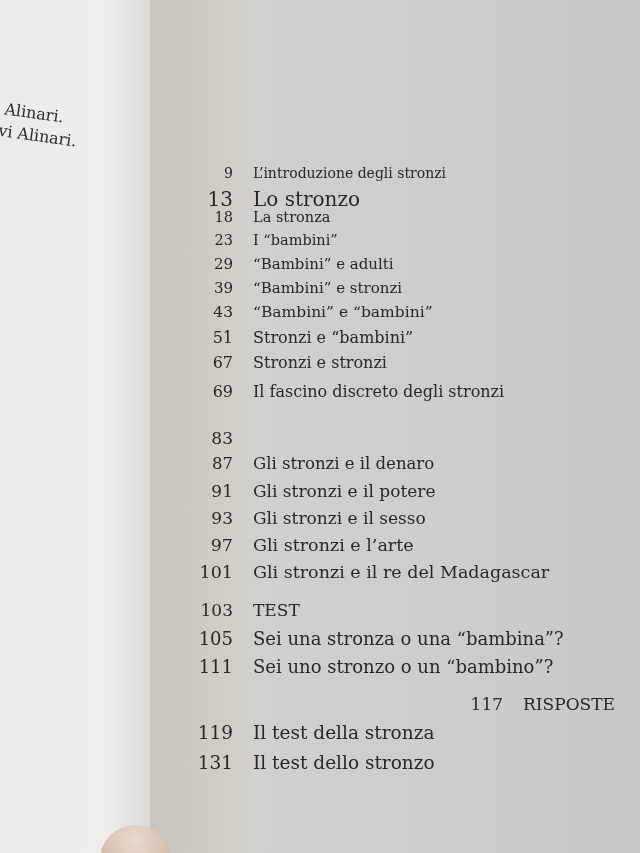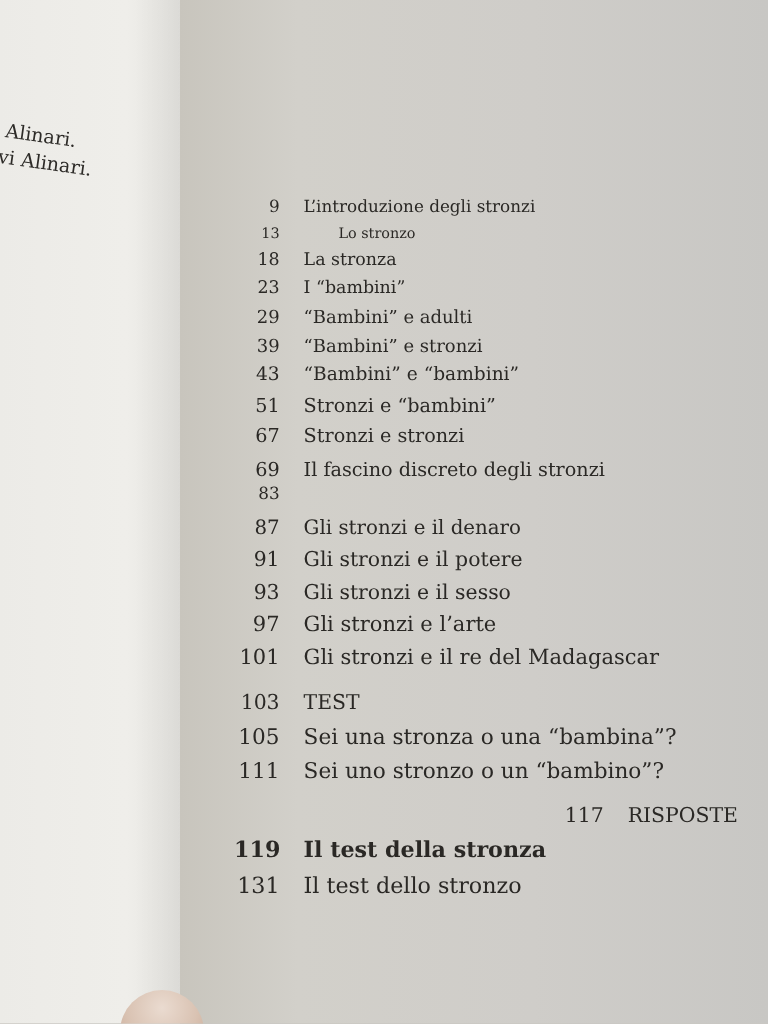--- a/index.html
+++ b/index.html
@@ -45,21 +45,21 @@
 <div class="left-text">
   <div>i Alinari.</div>
   <div style="margin-left:2px;">ivi Alinari.</div>
 </div>
 
 <div class="toc">
   <div class="toc-row" style="font-size:14px;height:22px;">
     <span class="toc-num">9</span>
     <span class="toc-title">L’introduzione degli stronzi</span>
   </div>
-  <div class="toc-row" style="font-size:12px;height:22px;gap:29px;">
+  <div class="toc-row" style="font-size:20px;height:22px;">
     <span class="toc-num">13</span>
     <span class="toc-title">Lo stronzo</span>
   </div>
   <div class="toc-row" style="font-size:14.5px;height:23px;">
     <span class="toc-num">18</span>
     <span class="toc-title">La stronza</span>
   </div>
   <div class="toc-row" style="font-size:14.5px;height:23px;">
     <span class="toc-num">23</span>
     <span class="toc-title">I “bambini”</span>
@@ -81,21 +81,21 @@
     <span class="toc-title">Stronzi e “bambini”</span>
   </div>
   <div class="toc-row" style="font-size:16px;height:25px;">
     <span class="toc-num">67</span>
     <span class="toc-title">Stronzi e stronzi</span>
   </div>
   <div class="toc-row" style="font-size:16px;height:26px;align-items:center;">
     <span class="toc-num">69</span>
     <span class="toc-title">Il fascino discreto degli stronzi</span>
   </div>
-  <div class="toc-row" style="font-size:14px;height:26px;">
+  <div class="toc-row" style="font-size:17px;height:26px;margin-top:24px;">
     <span class="toc-num">83</span>
   </div>
   <div class="toc-row" style="font-size:16.5px;height:27px;">
     <span class="toc-num">87</span>
     <span class="toc-title">Gli stronzi e il denaro</span>
   </div>
   <div class="toc-row" style="font-size:17px;height:27px;">
     <span class="toc-num">91</span>
     <span class="toc-title">Gli stronzi e il potere</span>
   </div>
@@ -120,21 +120,21 @@
     <span class="toc-title">Sei una stronza o una “bambina”?</span>
   </div>
   <div class="toc-row" style="font-size:18px;height:38px;">
     <span class="toc-num">111</span>
     <span class="toc-title">Sei uno stronzo o un “bambino”?</span>
   </div>
   <div class="toc-row" style="font-size:17px;height:28px;justify-content:flex-end;">
     <span class="toc-num">117</span>
     <span class="toc-title">RISPOSTE</span>
   </div>
-  <div class="toc-row" style="font-size:18.5px;height:30px;font-weight:bold;">
+  <div class="toc-row" style="font-size:18.5px;height:30px;">
     <span class="toc-num">119</span>
     <span class="toc-title">Il test della stronza</span>
   </div>
   <div class="toc-row" style="font-size:18.5px;height:30px;">
     <span class="toc-num">131</span>
     <span class="toc-title">Il test dello stronzo</span>
   </div>
 </div>
 
 <div class="finger"></div>

